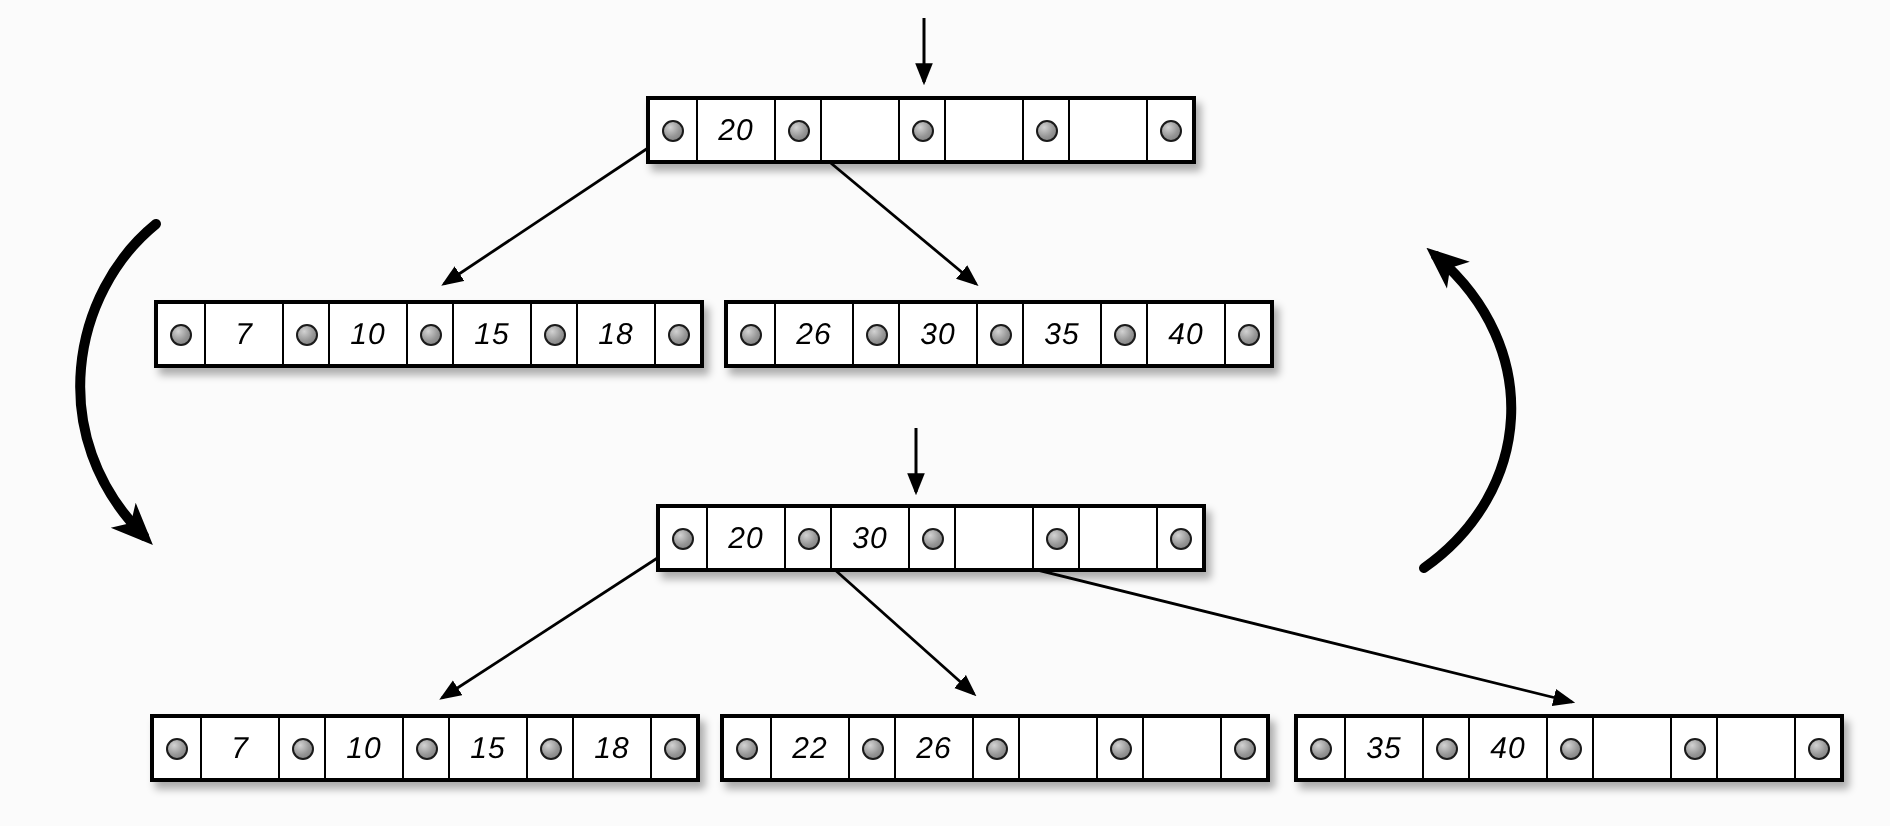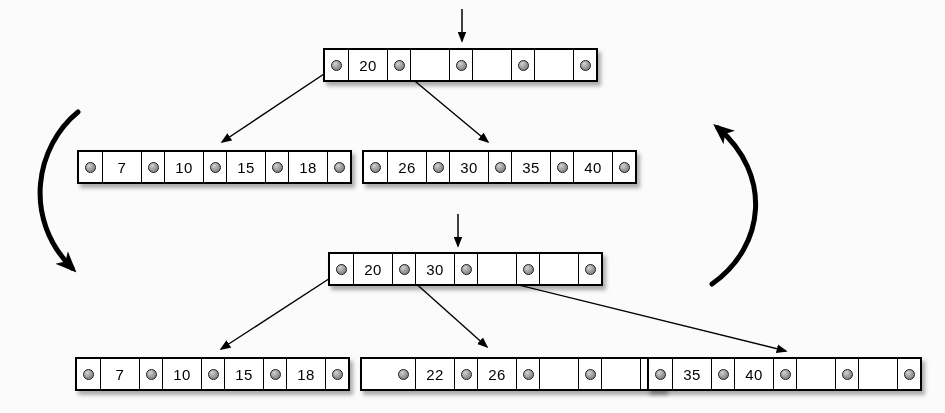--- a/index.html
+++ b/index.html
@@ -22,20 +22,21 @@
     pointer-events: none;
   }
   .btree-node {
     position: absolute;
     display: flex;
     align-items: flex-start;
     height: 30px;
     background: #ffffff;
     border: 2px solid #000;
     box-shadow: 2.5px 3.5px 4px rgba(0,0,0,0.32);
+    font-style: italic;
   }
   .cell {
     display: flex;
     align-items: center;
     justify-content: center;
     box-sizing: border-box;
     height: 100%;
   }
   .cell + .cell { border-left: 1.6px solid #000; }
   .cell.ptr { width: 23px; }
@@ -187,21 +188,21 @@
       <div class="cell val">15</div>
       <div class="cell ptr">
         <span class="ptr-circle"></span>
       </div>
       <div class="cell val">18</div>
       <div class="cell ptr">
         <span class="ptr-circle"></span>
       </div>
     </div>
 
-  <div class="btree-node" style="left:360px; top:357px;padding-left:30px;">
+  <div class="btree-node" style="left:360px; top:357px;">
       <div class="cell ptr">
         <span class="ptr-circle"></span>
       </div>
       <div class="cell val">22</div>
       <div class="cell ptr">
         <span class="ptr-circle"></span>
       </div>
       <div class="cell val">26</div>
       <div class="cell ptr">
         <span class="ptr-circle"></span>

